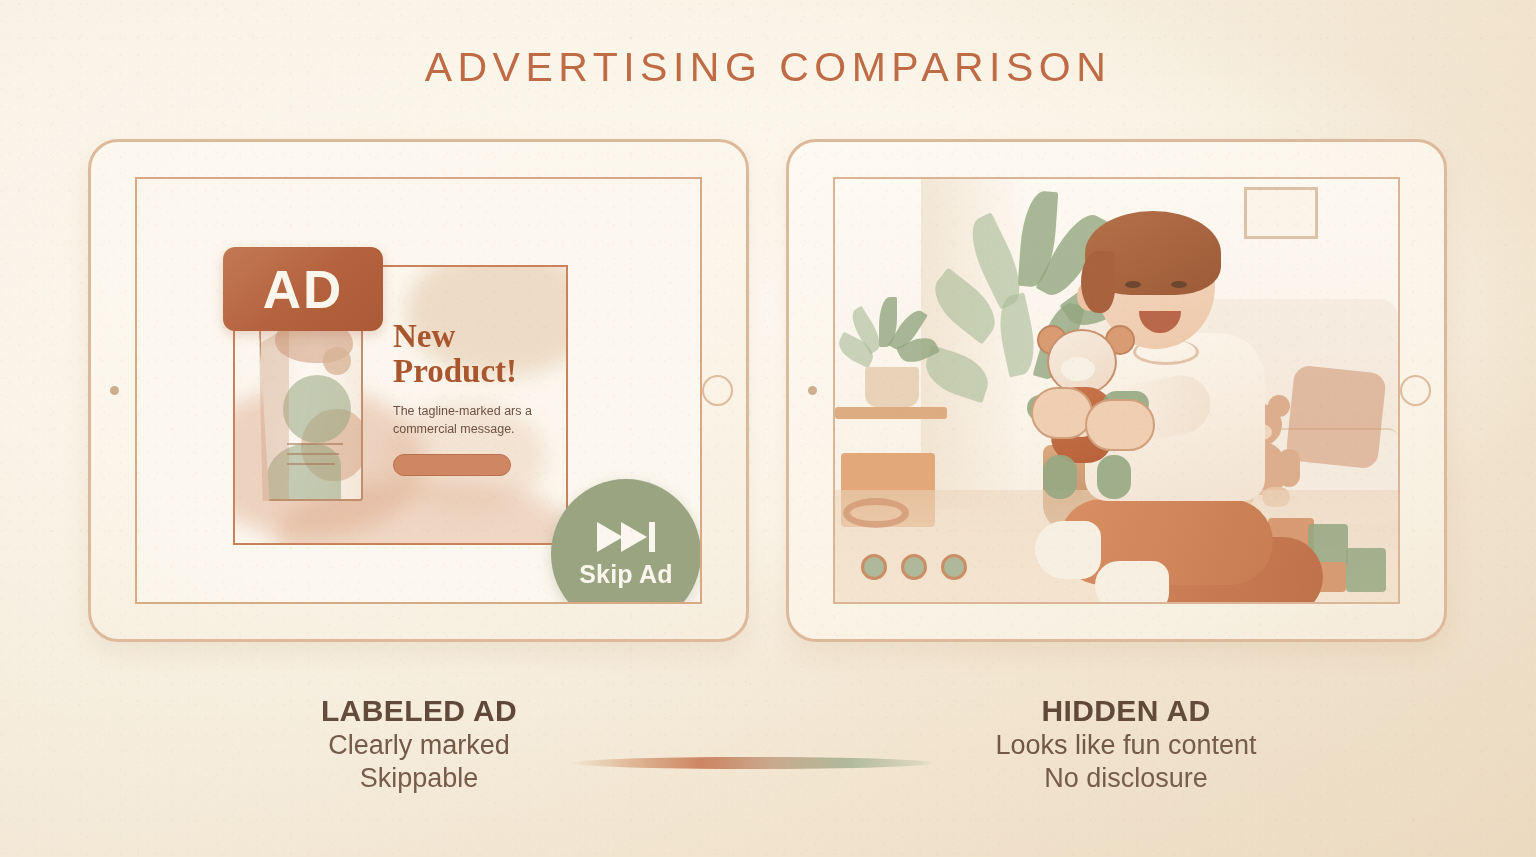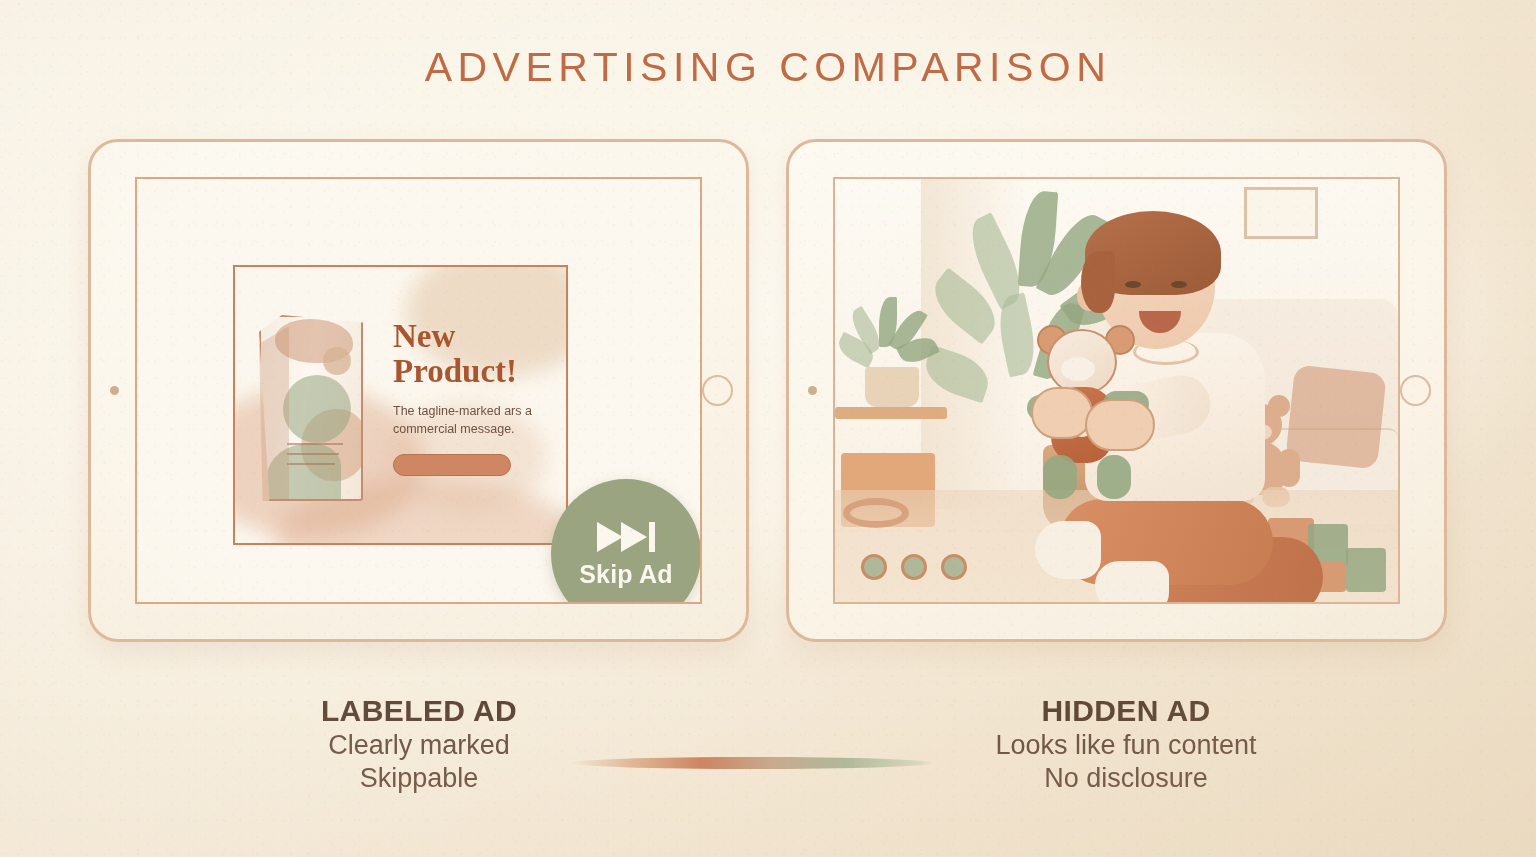--- a/index.html
+++ b/index.html
@@ -384,20 +384,23 @@
         </div>
 
         <div id="ad-copy">
           <div id="ad-headline">New
 Product!</div>
           <div id="ad-tagline">The tagline-marked ars a commercial message.</div>
           <div id="ad-cta"></div>
         </div>
       </div>
 
+      <div id="ad-badge">
+        <span>AD</span>
+      </div>
 
       <div id="skip-ad">
         <svg id="skip-icon" width="62" height="34" viewBox="0 0 62 34">
           <polygon points="2,2 28,17 2,32" fill="#fbf7ee"></polygon>
           <polygon points="26,2 52,17 26,32" fill="#fbf7ee"></polygon>
           <rect x="54" y="2" width="6" height="30" fill="#fbf7ee"></rect>
         </svg>
         <div id="skip-label">Skip Ad</div>
       </div>
 

